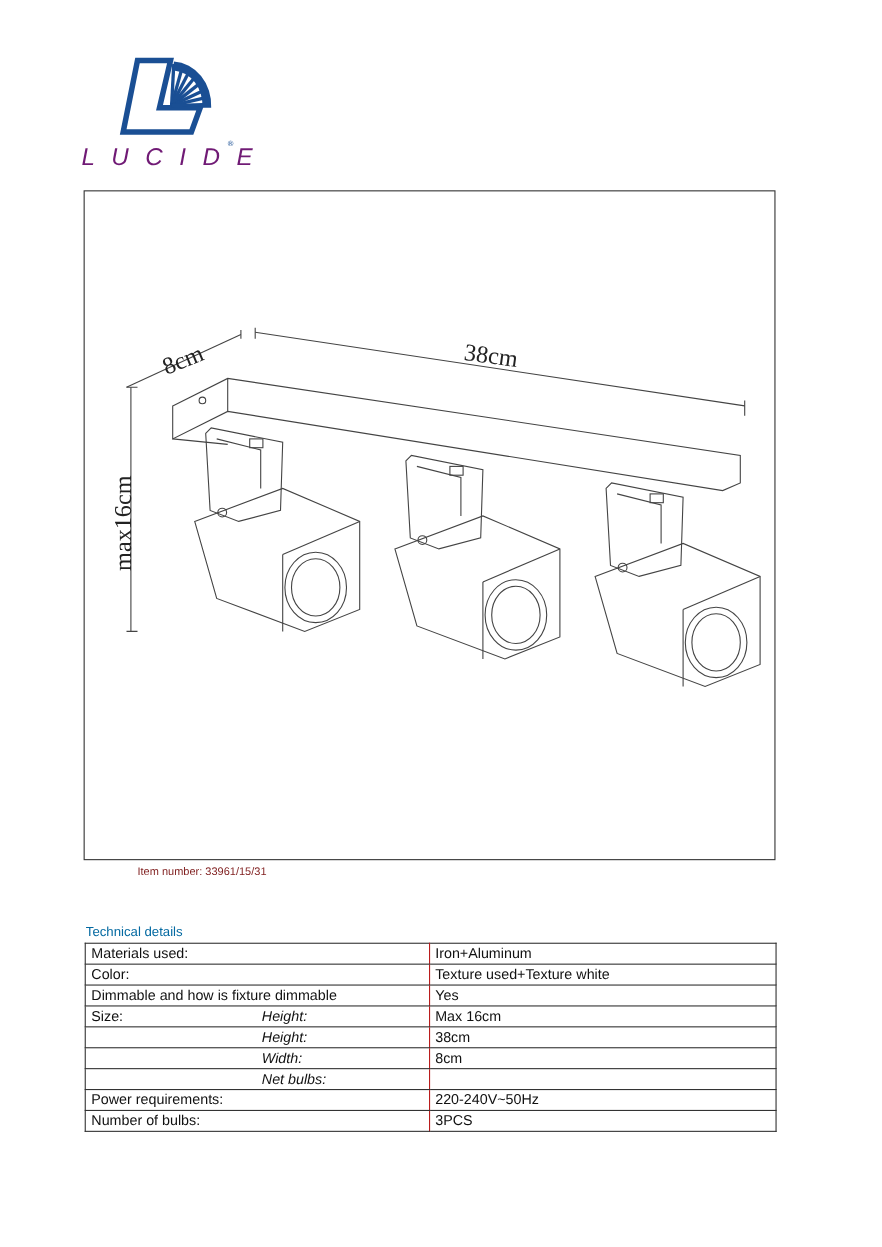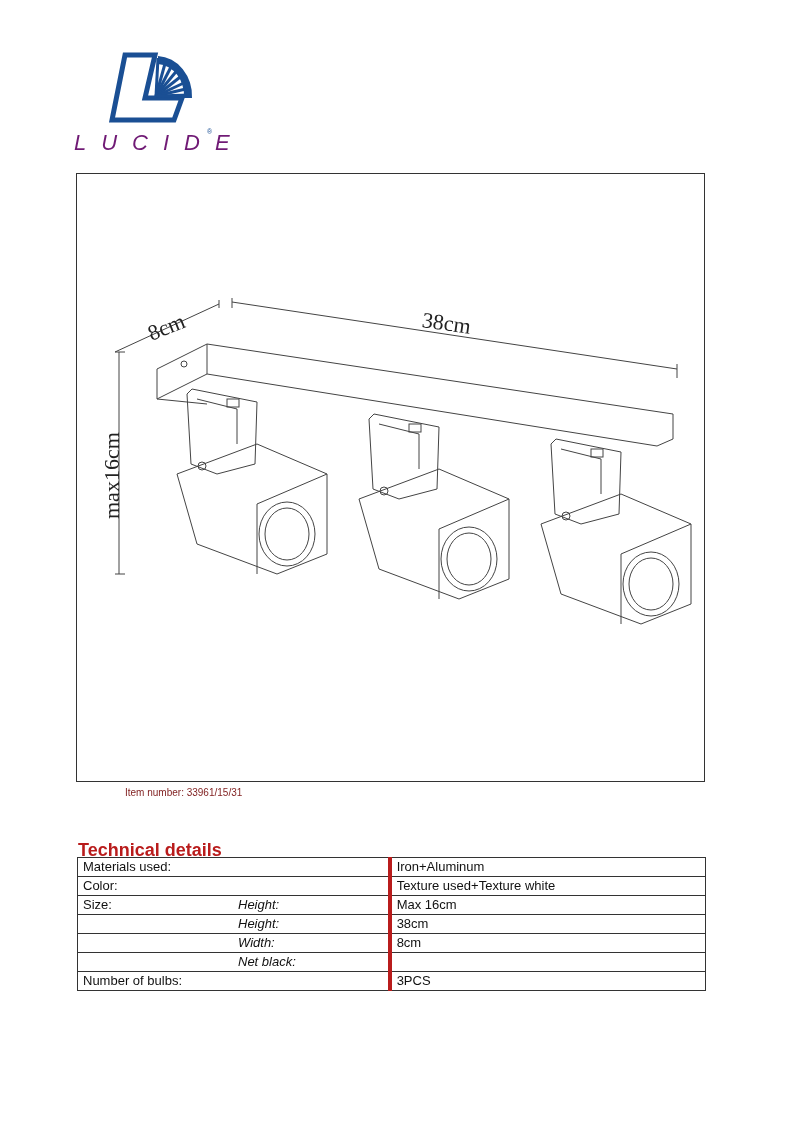--- a/index.html
+++ b/index.html
@@ -6,25 +6,25 @@
   body { width:802px; height:1134px; position:relative; overflow:hidden;
          font-family:"Liberation Sans", sans-serif; color:#111; }
   .logo { position:absolute; left:70px; top:50px; width:150px; height:110px; }
   .logo-text { position:absolute; left:74px; top:130px; font-family:"Liberation Sans", sans-serif;
                font-style:italic; font-size:22px; letter-spacing:15px; color:#701a75; }
   .logo-reg { position:absolute; left:207px; top:128px; font-size:7px; color:#1a4f94; }
   .drawing-box { position:absolute; left:76px; top:173px; width:629px; height:609px;
                  border:1px solid #333; box-sizing:border-box; }
   .drawing-box svg { position:absolute; left:0; top:0; }
   .item-number { position:absolute; left:78px; top:787px; font-size:10px; color:#7f1d1d;margin-left:47px; }
-  .tech-title { position:absolute; left:78px; top:840px; font-size:18px; color:#b91c1c;font-weight:bold; }
+  .tech-title { position:absolute; left:78px; top:840px; font-size:12px; color:#0369a1; }
   table.tech { position:absolute; left:77px; top:857px; width:629px; border-collapse:collapse;
                font-size:13px; }
   table.tech td { border:1px solid #333; height:18px; padding:0 5px; line-height:18px; white-space:nowrap; }
-  table.tech td.c1 { width:303px; position:relative; border-right:4px solid #b91c1c; }
+  table.tech td.c1 { width:303px; position:relative; border-right:1px solid #b91c1c; }
   table.tech td.c2 { width:305px;margin-top:40px; }
   .sublabel { position:absolute; left:160px; top:0;font-style:italic; }
   .lbl { position:absolute; left:5px; top:0; }
 </style>
 </head>
 <body>
 
 <div class="logo">
   <svg width="150" height="80" viewBox="0 0 150 80">
 
@@ -123,20 +123,27 @@
     </tr>
     <tr>
       <td class="c1">
           <span class="lbl">Color:</span>
           <span class="sublabel"></span>
         </td>
       <td class="c2">Texture used+Texture white</td>
     </tr>
     <tr>
       <td class="c1">
+          <span class="lbl">Dimmable and how is fixture dimmable</span>
+          <span class="sublabel"></span>
+        </td>
+      <td class="c2">Yes</td>
+    </tr>
+    <tr>
+      <td class="c1">
           <span class="lbl">Size:</span>
           <span class="sublabel">Height:</span>
         </td>
       <td class="c2">Max 16cm</td>
     </tr>
     <tr>
       <td class="c1">
           <span class="lbl"></span>
           <span class="sublabel">Height:</span>
         </td>
@@ -145,23 +152,30 @@
     <tr>
       <td class="c1">
           <span class="lbl"></span>
           <span class="sublabel">Width:</span>
         </td>
       <td class="c2">8cm</td>
     </tr>
     <tr>
       <td class="c1">
           <span class="lbl"></span>
-          <span class="sublabel">Net black:</span>
+          <span class="sublabel">Net bulbs:</span>
         </td>
       <td class="c2"></td>
+    </tr>
+    <tr>
+      <td class="c1">
+          <span class="lbl">Power requirements:</span>
+          <span class="sublabel"></span>
+        </td>
+      <td class="c2">220-240V~50Hz</td>
     </tr>
     <tr>
       <td class="c1">
           <span class="lbl">Number of bulbs:</span>
           <span class="sublabel"></span>
         </td>
       <td class="c2">3PCS</td>
     </tr>
   </tbody>
 </table>

